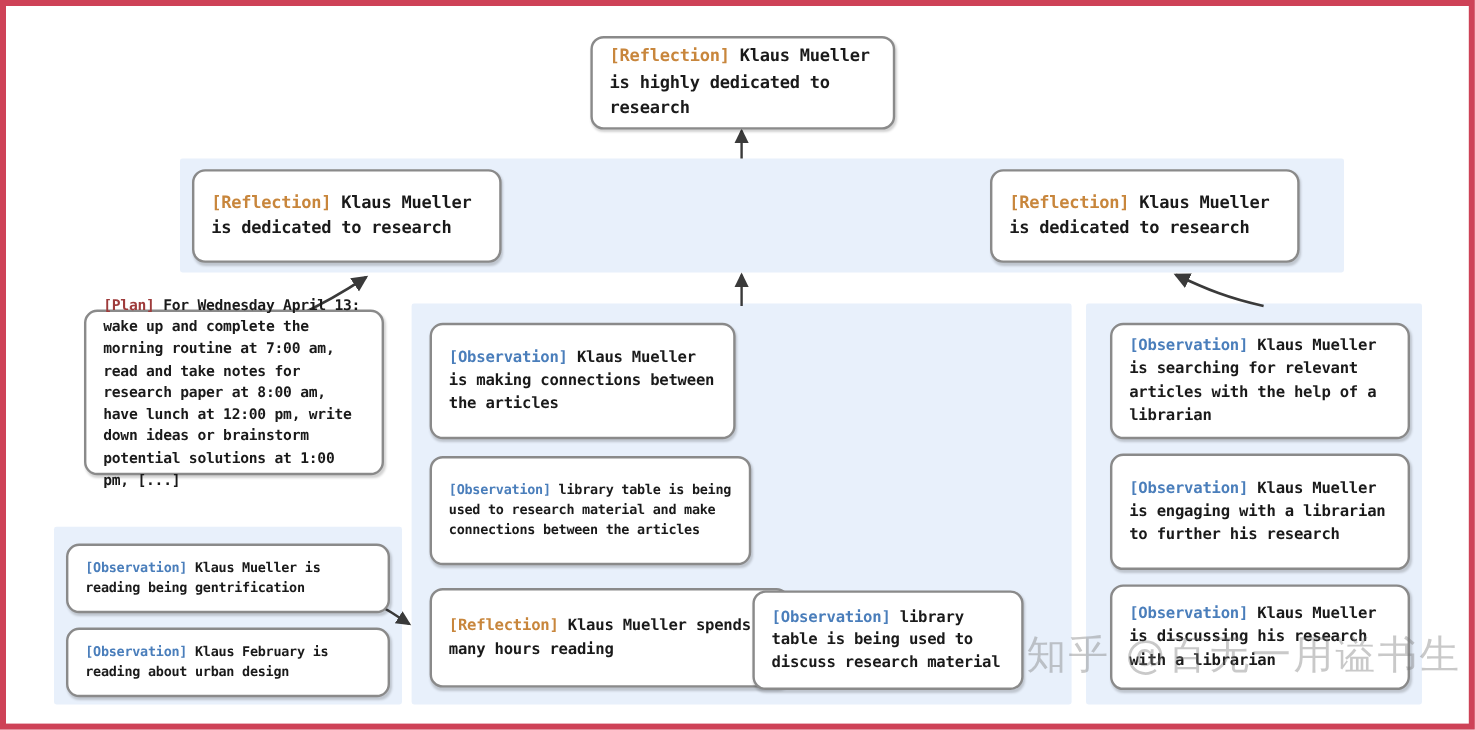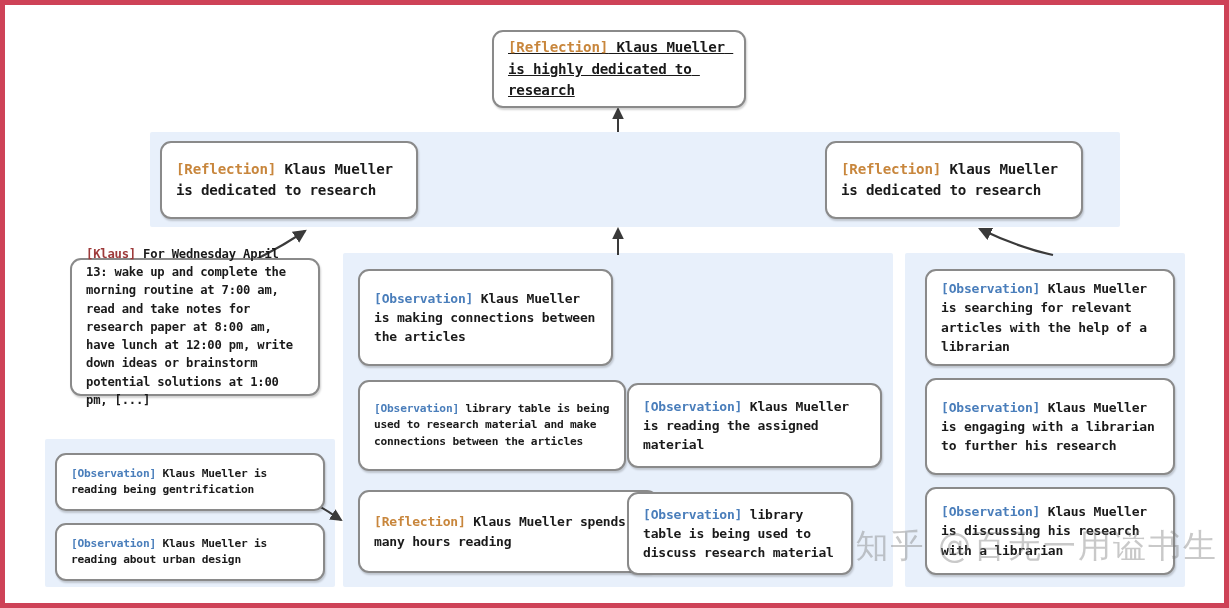--- a/index.html
+++ b/index.html
@@ -104,61 +104,58 @@
 
       <line x1="613" y1="250" x2="613" y2="224" stroke="#3a3a3a" stroke-width="2" marker-end="url(#ah)"></line>
 
       <path d="M243,258 C265,248 282,238 300,226" fill="none" stroke="#3a3a3a" stroke-width="2.2" marker-end="url(#ah)"></path>
 
       <path d="M1048,250 C1020,244 1000,236 975,224" fill="none" stroke="#3a3a3a" stroke-width="2.2" marker-end="url(#ah)"></path>
 
       <path d="M300,494 C318,502 325,508 336,515" fill="none" stroke="#3a3a3a" stroke-width="2" marker-end="url(#ah)"></path>
     </svg>
 
-    <div class="node fs14" style="left:487px; top:25px; width:254px; height:78px;text-decoration:underline;">
+    <div class="node fs14" style="left:487px; top:25px; width:254px; height:78px;">
       <div class="txt"><span class="tag-reflection">[Reflection]</span><span> Klaus Mueller is highly dedicated to research</span></div>
     </div>
 
     <div class="node fs14" style="left:155px; top:136px; width:258px; height:78px;">
       <div class="txt"><span class="tag-reflection">[Reflection]</span><span> Klaus Mueller is dedicated to research</span></div>
     </div>
 
 
     <div class="node fs14" style="left:820px; top:136px; width:258px; height:78px;">
       <div class="txt"><span class="tag-reflection">[Reflection]</span><span> Klaus Mueller is dedicated to research</span></div>
     </div>
 
     <div class="node fs12" style="left:65px; top:253px; width:250px; height:138px; padding-top:8px; padding-bottom:8px;">
-      <div class="txt"><span class="tag-plan">[Klaus]</span><span> For Wednesday April 13: wake up and complete the morning routine at 7:00 am, read and take notes for research paper at 8:00 am, have lunch at 12:00 pm, write down ideas or brainstorm potential solutions at 1:00 pm, [...]</span></div>
+      <div class="txt"><span class="tag-plan">[Plan]</span><span> For Wednesday April 13: wake up and complete the morning routine at 7:00 am, read and take notes for research paper at 8:00 am, have lunch at 12:00 pm, write down ideas or brainstorm potential solutions at 1:00 pm, [...]</span></div>
     </div>
 
     <div class="node fs11" style="left:50px; top:448px; width:270px; height:58px;">
       <div class="txt"><span class="tag-observation">[Observation]</span><span> Klaus Mueller is reading being gentrification</span></div>
     </div>
 
     <div class="node fs11" style="left:50px; top:518px; width:270px; height:58px;">
-      <div class="txt"><span class="tag-observation">[Observation]</span><span> Klaus Mueller is reading about urban design</span></div>
+      <div class="txt"><span class="tag-observation">[Observation]</span><span> Klaus February is reading about urban design</span></div>
     </div>
 
     <div class="node fs13" style="left:353px; top:264px; width:255px; height:97px;">
       <div class="txt"><span class="tag-observation">[Observation]</span><span> Klaus Mueller is making connections between the articles</span></div>
     </div>
 
     <div class="node fs11" style="left:353px; top:375px; width:268px; height:91px;align-items:center;">
       <div class="txt"><span class="tag-observation">[Observation]</span><span> library table is being used to research material and make connections between the articles</span></div>
     </div>
 
     <div class="node fs13" style="left:353px; top:485px; width:300px; height:83px;">
       <div class="txt"><span class="tag-reflection">[Reflection]</span><span> Klaus Mueller spends many hours reading</span></div>
     </div>
 
 
-    <div class="node fs13" style="left:622px; top:378px; width:255px; height:85px;">
-      <div class="txt"><span class="tag-observation">[Observation]</span><span> Klaus Mueller is reading the assigned material</span></div>
-    </div>
 
     <div class="node fs13" style="left:622px; top:487px; width:226px; height:83px;">
       <div class="txt"><span class="tag-observation">[Observation]</span><span> library table is being used to discuss research material</span></div>
     </div>
 
     <div class="node fs13" style="left:920px; top:264px; width:250px; height:97px;">
       <div class="txt"><span class="tag-observation">[Observation]</span><span> Klaus Mueller is searching for relevant articles with the help of a librarian</span></div>
     </div>
 
     <div class="node fs13" style="left:920px; top:373px; width:250px; height:97px;">

